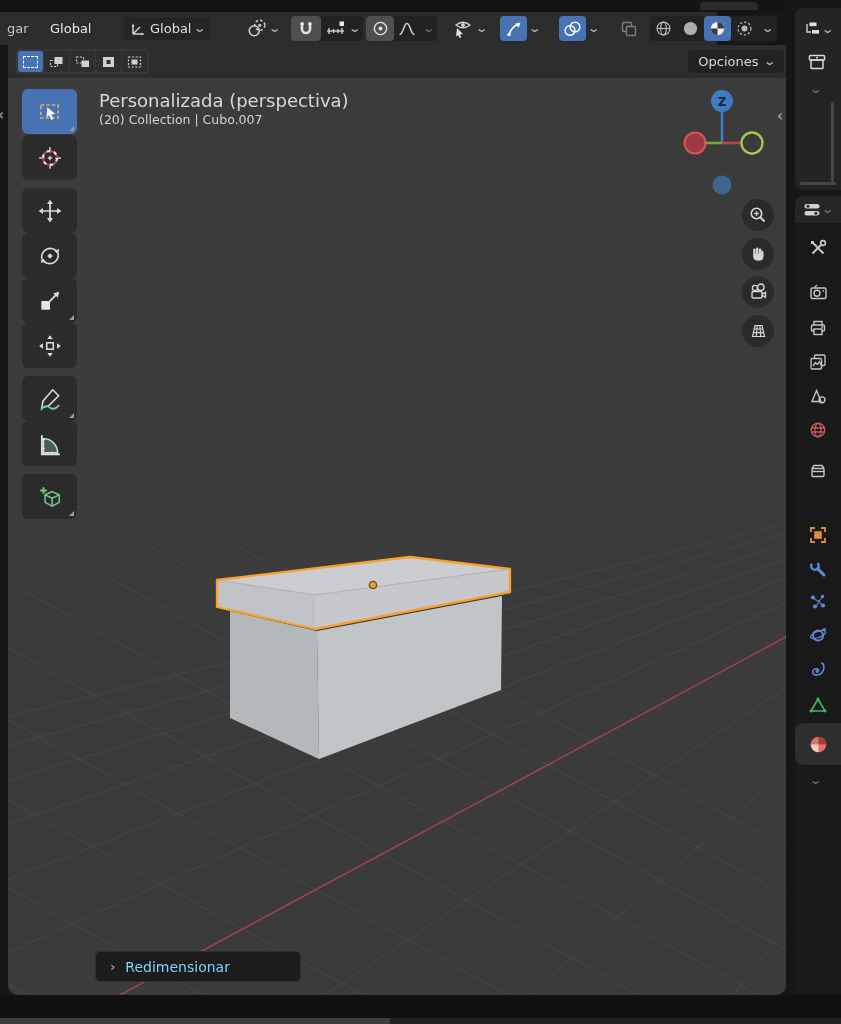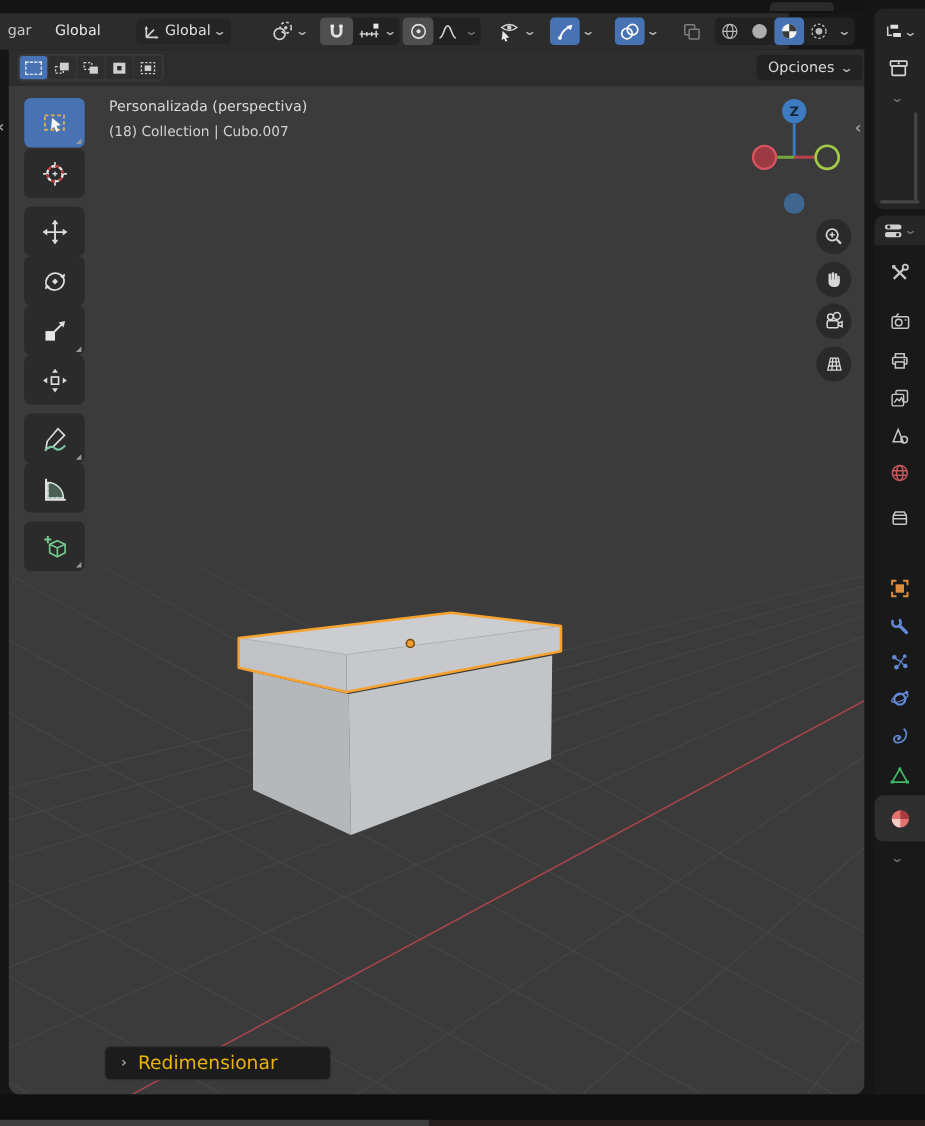--- a/index.html
+++ b/index.html
@@ -29,34 +29,34 @@
   .toolrow{left:8px;top:45px;width:778px;height:33px;background:#2d2d2d}
   .selgroup{position:absolute;left:8px;top:4px;display:flex;gap:1px;background:#383838;border-radius:4px;padding:2px}
   .selbtn{width:25px;height:21px;border-radius:3px;background:#2e2e2e;display:flex;align-items:center;justify-content:center}
   .selbtn.active{background:#4772b3}
   .dashsq{width:13px;height:10px;border:1.4px dashed #d6d6d6}
   .optbtn{position:absolute;left:680px;top:5px;width:96px;height:23px;background:#222222;border-radius:4px;
           display:flex;align-items:center;justify-content:center;gap:6px}
   .optlabel{font-size:13px;color:#d9d9d9}
   
   .viewport{left:8px;top:78px;width:778px;height:917px;background:#3b3b3b;border-radius:0 0 10px 10px;overflow:hidden}
-  .vinfo1{left:99px;top:90px;font-size:13px;color:#d8d8d8}
+  .vinfo1{left:99px;top:90px;font-size:18px;color:#d8d8d8}
   .vinfo2{left:99px;top:112px;font-size:12.5px;color:#d2d2d2}
   
   .toolbtn{left:22px;width:55px;height:45px;background:#2b2b2b;border-radius:6px;
            display:flex;align-items:center;justify-content:center}
   .toolbtn.active{background:#4772b3}
   .toolbtn.more:after{content:"";position:absolute;right:3px;bottom:3px;border-left:5px solid transparent;border-bottom:5px solid #9a9a9a}
   
   .navbtn{width:32px;height:32px;border-radius:50%;background:rgba(40,40,40,.85);
           display:flex;align-items:center;justify-content:center}
   
   .oppanel{left:95px;top:951px;width:206px;height:31px;background:rgba(26,26,26,.93);border:1px solid #2f2f2f;
            border-radius:5px;display:flex;align-items:center;gap:10px;padding-left:14px;box-sizing:border-box}
-  .oplabel{font-size:17px;color:#eab308}
+  .oplabel{font-size:14px;color:#7dd3fc}
   .opchev{font-size:13px;color:#9d9d9d;font-weight:700}
   
   .sidegap{left:786px;top:0;width:55px;height:1024px;background:#161616}
   .outliner{left:795px;top:8px;width:46px;height:182px;background:#242424;border-radius:8px 0 0 8px}
   .props{left:795px;top:196px;width:46px;height:818px;background:#191919;border-radius:8px 0 0 8px}
   .propshead{left:0;top:0;width:46px;height:27px;background:#262626;border-radius:8px 0 0 0;
              display:flex;align-items:center;justify-content:center;gap:2px;position:absolute}
   .tab{position:absolute;left:0;width:46px;height:34px;display:flex;align-items:center;justify-content:center}
   .tab.active{background:#2e2e2e;border-radius:8px 0 0 8px;height:42px}
   .scrollv{left:831px;top:102px;width:3px;height:80px;background:#454545;border-radius:2px}
@@ -272,21 +272,21 @@
       <polygon points="315,595 510,569 510,592 315,629" fill="#c6c8cb"></polygon>
       <polygon points="217,580 410,557 510,569 315,595" fill="#cbcdd0"></polygon>
       <polyline points="217,580 315,595 510,569" fill="none" stroke="#b4b6b9" stroke-width="1"></polyline>
       <polygon points="217,580 410,557 510,569 510,592 315,629 217,607" fill="none" stroke="#f7a22f" stroke-width="2.3" stroke-linejoin="round"></polygon>
       <circle cx="373" cy="585" r="3.6" fill="#f49b32" stroke="#6b4c12" stroke-width="1.4"></circle>
     </g>
   </svg>
 </div>
 
 <span class="abs vinfo1">Personalizada (perspectiva)</span>
-<span class="abs vinfo2">(18) Collection | Cubo.007</span>
+<span class="abs vinfo2">(20) Collection | Cubo.007</span>
 
 <span class="abs chevleft" style="left:-2px;top:106px">‹</span>
 <span class="abs chevleft" style="left:777px;top:107px">‹</span>
 
 <div class="abs toolbtn active more" style="top:89px">
   <svg width="26" height="26" viewBox="0 0 24 24">
     <rect x="3.5" y="5.5" width="16" height="12" fill="none" stroke="#e8b04b" stroke-width="1.5" stroke-dasharray="3 2.2"></rect>
     <path d="M9.5 7.5 L17 13.8 L13.3 14.2 L15.2 18.4 L13.1 19.3 L11.2 15.1 L8.7 17 Z" fill="#f4f4f4"></path>
   </svg>
 </div>

